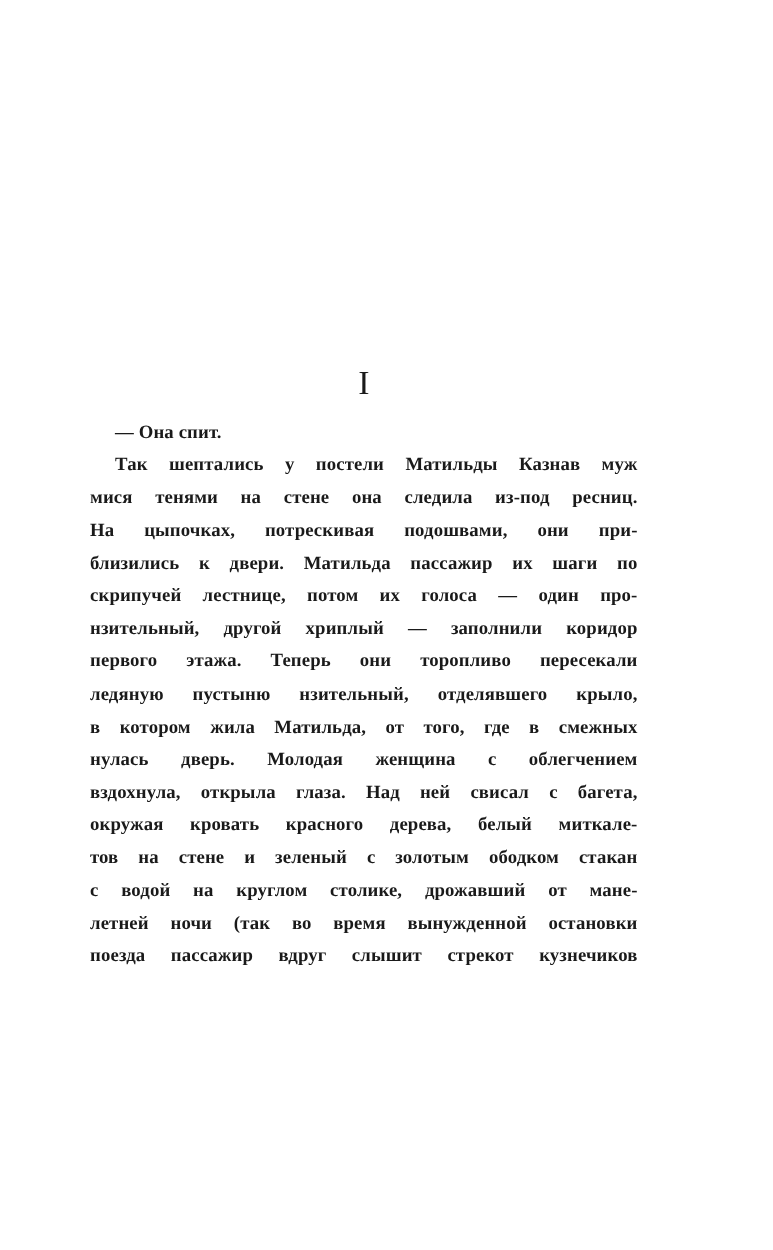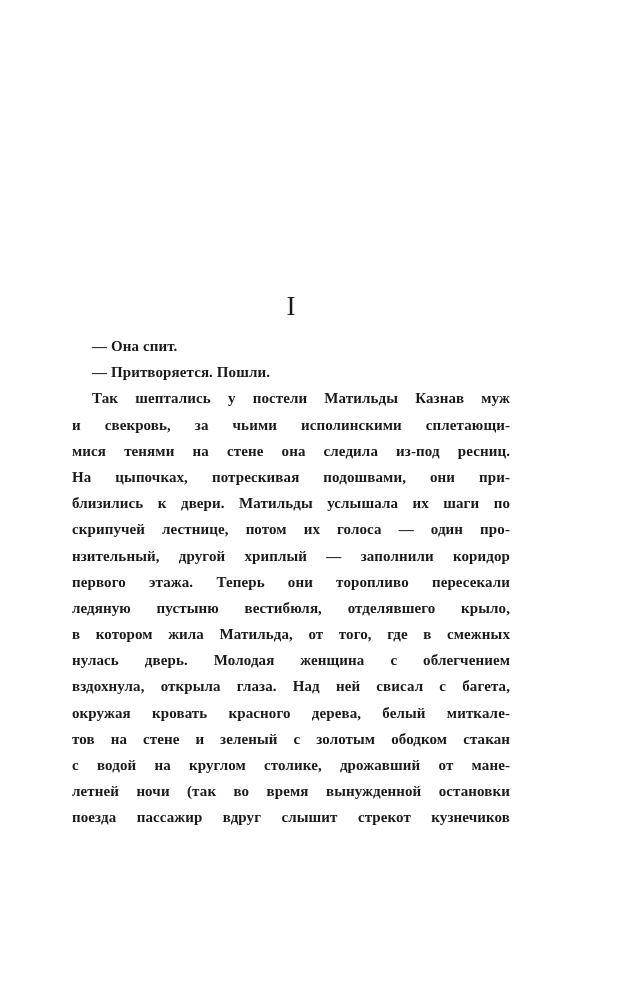--- a/index.html
+++ b/index.html
@@ -57,30 +57,28 @@
   }
 </style>
 </head>
 <body>
 
 <div class="page">
   <div class="chapter-heading">I</div>
 
   <div class="text-block">
     <span class="line indent short">— Она спит.</span>
-    <span class="line indent short">— Притворяется. Пошли.</span>
     <span class="line indent">Так шептались у постели Матильды Казнав муж</span>
-    <span class="line">и свекровь, за чьими исполинскими сплетающи-</span>
     <span class="line">мися тенями на стене она следила из-под ресниц.</span>
     <span class="line">На цыпочках, потрескивая подошвами, они при-</span>
-    <span class="line">близились к двери. Матильды услышала их шаги по</span>
+    <span class="line">близились к двери. Матильда пассажир их шаги по</span>
     <span class="line">скрипучей лестнице, потом их голоса — один про-</span>
     <span class="line">нзительный, другой хриплый — заполнили коридор</span>
     <span class="line">первого этажа. Теперь они торопливо пересекали</span>
-    <span class="line">ледяную пустыню вестибюля, отделявшего крыло,</span>
+    <span class="line">ледяную пустыню нзительный, отделявшего крыло,</span>
     <span class="line">в котором жила Матильда, от того, где в смежных</span>
     <span class="line">нулась дверь. Молодая женщина с облегчением</span>
     <span class="line">вздохнула, открыла глаза. Над ней свисал с багета,</span>
     <span class="line">окружая кровать красного дерева, белый миткале-</span>
     <span class="line">тов на стене и зеленый с золотым ободком стакан</span>
     <span class="line">с водой на круглом столике, дрожавший от мане-</span>
     <span class="line">летней ночи (так во время вынужденной остановки</span>
     <span class="line">поезда пассажир вдруг слышит стрекот кузнечиков</span>
   </div>
 </div>

